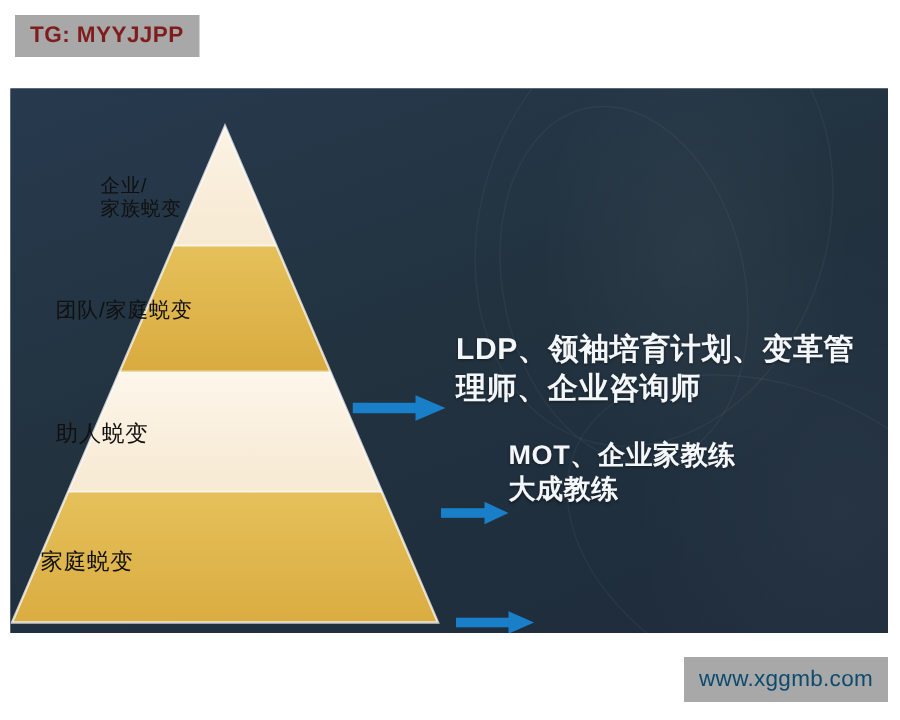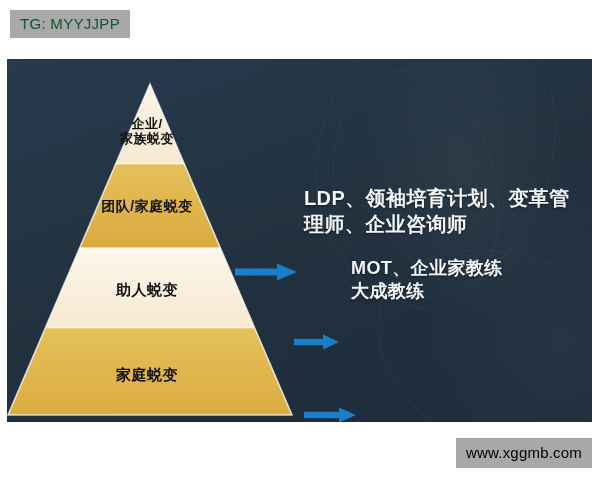--- a/index.html
+++ b/index.html
@@ -14,27 +14,28 @@
     overflow: hidden;
     position: relative;
   }
 
   
   #tg-badge {
     position: absolute;
     left: 10px;
     top: 10px;
     background: #a8a8a8;
-    color: #14532d;
+    color: #7f1d1d;
     font-size: 15px;
     line-height: 1;
     padding: 6px 10px 7px 10px;
     letter-spacing: 0.3px;
     white-space: nowrap;
     z-index: 40;
+    font-weight: bold;
   }
 
   
   #slide-panel {
     position: absolute;
     left: 7px;
     top: 59px;
     width: 585px;
     height: 363px;
     background: #233446;
@@ -61,22 +62,21 @@
     left: 0px;
     top: 0px;
     width: 300px;
     height: 363px;
   }
   #pyramid svg { display: block; }
 
   .tier-label {
     position: absolute;
     color: #101010;
-    font-weight: bold;
-    text-align: center;
+    font-weight: normal;
     white-space: pre-line;
     line-height: 1.15;
     letter-spacing: 0.5px;
     z-index: 5;
   }
   #tier-label-1 { left: 60px; top: 58px; width: 160px; font-size: 13px; }
   #tier-label-2 { left: 30px; top: 139px; width: 220px; font-size: 14px; }
   #tier-label-3 { left: 30px; top: 222px; width: 220px; font-size: 15px; }
   #tier-label-4 { left: 20px; top: 307px; width: 240px; font-size: 15px; }
 
@@ -92,43 +92,44 @@
   
   .program-text {
     position: absolute;
     color: #f4f7fa;
     font-weight: bold;
     white-space: pre-line;
     line-height: 1.28;
     letter-spacing: 0.4px;
     text-shadow: 0 1px 2px rgba(0,0,0,0.45);
     z-index: 6;
+    margin-top: 35px;
   }
   #program-text-1 { left: 297px; top: 127px; width: 282px; font-size: 20px; }
-  #program-text-2 { left: 344px; top: 198px; width: 245px; font-size: 18px; }
+  #program-text-2 { left: 332px; top: 198px; width: 245px; font-size: 18px; }
   #program-text-3 { left: 370px; top: 278px; width: 215px; font-size: 20px; }
 
   
   #zhihu-credit {
     position: absolute;
     right: 14px;
     bottom: 10px;
     color: #c9d3dc;
     font-size: 14px;
     letter-spacing: 1px;
     z-index: 8;
   }
 
   
   #site-watermark {
     position: absolute;
     right: 8px;
     bottom: 12px;
     background: #a8a8a8;
-    color: #000000;
+    color: #0c4a6e;
     font-size: 15px;
     line-height: 1;
     padding: 7px 10px 8px 10px;
     letter-spacing: 0.2px;
     white-space: nowrap;
     z-index: 40;
   }
 </style>
 </head>
 <body>

